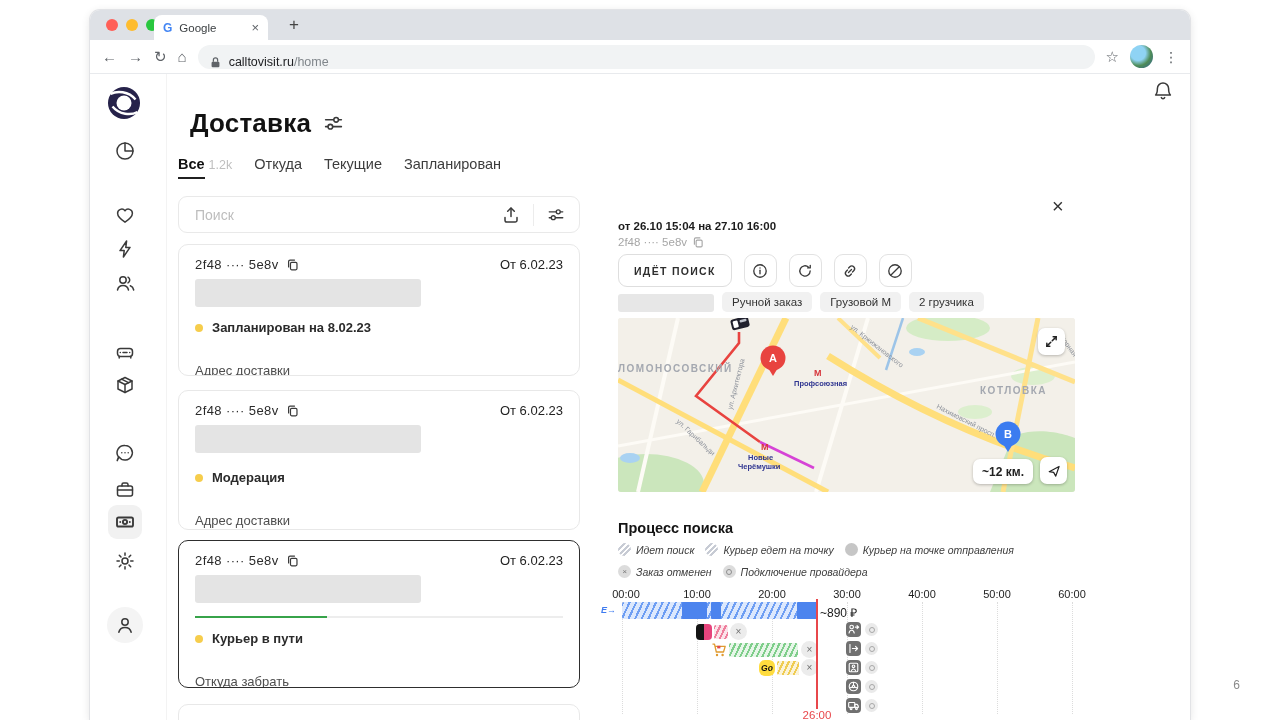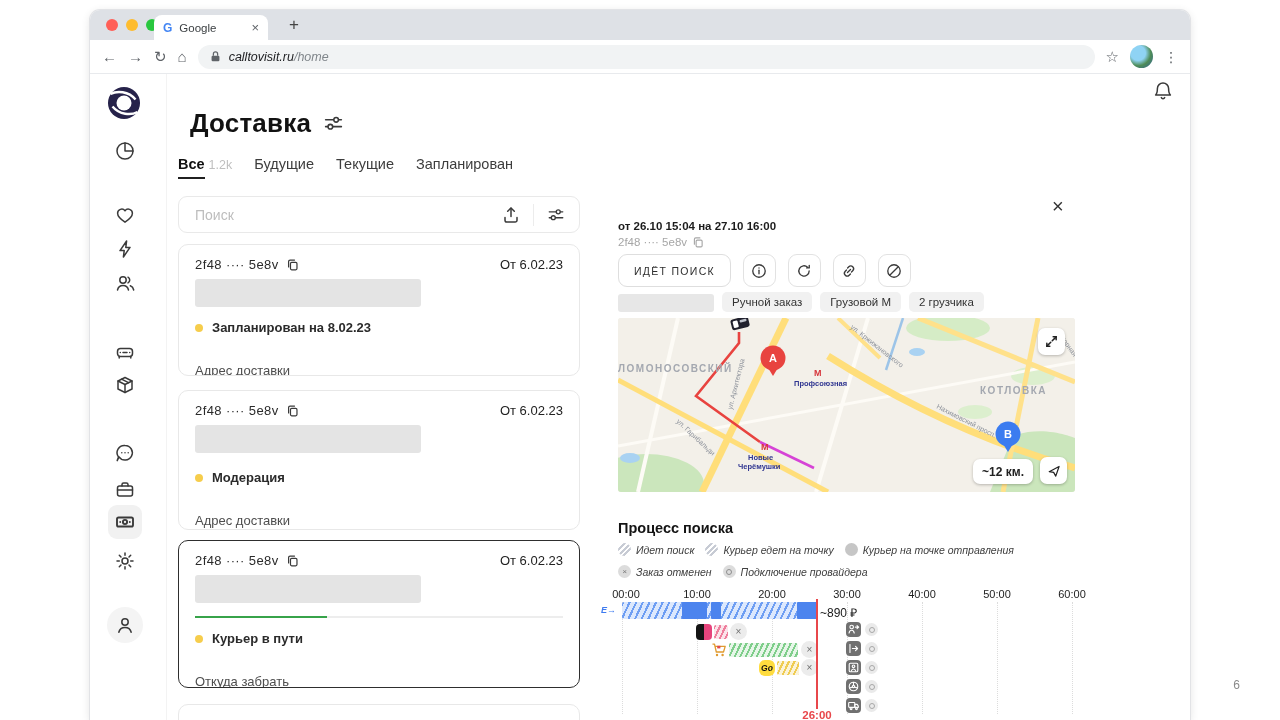--- a/index.html
+++ b/index.html
@@ -15,22 +15,22 @@
   .light{width:12px;height:12px;border-radius:50%;}
   .l-red{background:#FF5F57}.l-yel{background:#FEBC2E}.l-grn{background:#29C73F}
   .tab{position:absolute;left:64px;top:5px;width:114px;height:25px;background:#fff;border-radius:8px 8px 0 0;
        display:flex;align-items:center;gap:7px;padding:0 9px;box-sizing:border-box;font-size:11.5px;color:#3C4043;}
   .favicon{font-weight:bold;color:#4285F4;font-size:12px;}
   .tab-title{flex:1;white-space:nowrap;overflow:hidden;}
   .tab-close{color:#5F6368;font-size:13px;line-height:1;}
   .newtab{position:absolute;left:192px;top:3px;font-size:17px;color:#444;padding:2px 7px;}
   .toolbar{height:33px;display:flex;align-items:center;gap:11px;padding:0 12px;border-bottom:1px solid #E8EAED;background:#fff;}
   .navg{font-size:15px;color:#5F6368;line-height:1;}
-  .urlbar{flex:1;height:24px;background:#F1F3F4;border-radius:13px;display:flex;align-items:center;gap:8px;
-          padding:0 12px;font-size:12.5px;font-style:italic;}
+  .urlbar{flex:1;height:24px;background:#F1F3F4;border-radius:13px;display:flex;align-items:flex-end;gap:8px;
+          padding:0 12px;font-size:12.5px;}
   .urlbar .host{color:#202124}.urlbar .path{color:#80868B}
   .star{font-size:15px;color:#5F6368}
   .avatar{width:23px;height:23px;border-radius:50%;background:radial-gradient(circle at 35% 35%,#8FD3F4 0 35%,#4E8C57 60%,#2C5E9E 100%);}
   .menu3{font-size:14px;color:#5F6368;letter-spacing:0;}
 
   
   .app{position:absolute;top:64px;left:0;right:0;bottom:0;background:#fff;overflow:hidden;}
   .app .abs{position:absolute;}
   svg{display:block}
   .ic{stroke:#3A3A3A;fill:none;stroke-width:1.5;stroke-linecap:round;stroke-linejoin:round;}
@@ -72,21 +72,21 @@
   .status{display:flex;align-items:center;gap:9px;margin-top:13px;color:#2B2B2B;font-weight:bold;}
   .c2 .status{margin-top:17px}
   .dot{width:8px;height:8px;border-radius:50%;background:#F6CD4C;flex:none;}
   .addr{margin-top:28px;color:#4E4E4E;}
   .phw{width:330px;height:28px;background:#E4E4E4;border-radius:3px;margin-top:6px;}
 
   
   .dclose{left:962px;top:122px;font-size:20px;color:#333;line-height:1;}
   .period{left:528px;top:146px;font-size:11.5px;font-weight:bold;color:#1C1C1C;}
   .did{left:528px;top:162px;font-size:11.5px;color:#A6A6A6;display:flex;align-items:center;gap:5px;}
-  .actions{left:528px;top:180px;display:flex;gap:12px;}
+  .actions{left:528px;top:180px;display:flex;gap:12px;font-weight:bold;}
   .btn-status{height:31px;padding:0 15px;border:1px solid #DEDEDE;border-radius:9px;font-size:10.5px;
               letter-spacing:1.3px;text-transform:uppercase;color:#2E2E2E;display:flex;align-items:center;background:#fff;}
   .btn-ic{width:31px;height:31px;border:1px solid #E2E2E2;border-radius:9px;display:flex;align-items:center;
           justify-content:center;background:#fff;}
   .chips{left:528px;top:218px;display:flex;gap:8px;align-items:flex-end;}
   .chip-ph{width:96px;height:18px;background:#E7E7E7;border-radius:3px;}
   .chip{background:#F1F1F1;border-radius:5px;padding:4px 10px;font-size:11.5px;color:#333;}
 
   
   .map{left:528px;top:244px;width:457px;height:174px;border-radius:3px;overflow:hidden;background:#F3F0E9;}
@@ -118,21 +118,21 @@
   .chart .e{position:absolute;}
   .ax{top:0;transform:translateX(-50%);font-size:11px;color:#1E1E1E;white-space:nowrap;}
   .gl{top:14px;height:112px;border-left:1px dotted #DCDCDC;width:0;}
   .bar-main{left:4px;top:14px;width:195px;height:17px;border-radius:2px;
             background:repeating-linear-gradient(115deg,#6E9EF3 0 2px,#DCE8FD 2px 6px);}
   .seg{top:14px;height:17px;background:#4C84EE;border-radius:1px;}
   .sg1{left:64px;width:25px}.sg2{left:93px;width:10px}.sg3{left:179px;width:20px}
   .tstart{left:-17px;top:17px;font-size:9px;font-weight:bold;font-style:italic;color:#3E7BF0;}
   .price{left:202px;top:16px;font-size:12px;color:#1A1A1A;}
   .redline{left:198px;top:11px;width:2px;height:110px;background:#E8474B;}
-  .now{left:199px;top:121px;transform:translateX(-50%);font-size:11.5px;color:#E8474B;font-weight:bold;}
+  .now{left:199px;top:121px;transform:translateX(-50%);font-size:11.5px;color:#E8474B;}
   .p-logo{width:16px;height:16px;border-radius:4px;}
   .logo-pink{left:78px;top:36px;background:linear-gradient(90deg,#141414 0 50%,#E6447C 50% 100%);}
   .bar-h{height:14px;border-radius:2px;}
   .bar-pink{left:96px;top:37px;width:14px;background:repeating-linear-gradient(115deg,#EE7E9C 0 2px,#FBE3EA 2px 5px);}
   .cartpos{left:93px;top:54px;width:16px;height:16px;}
   .bar-green{left:111px;top:55px;width:69px;background:repeating-linear-gradient(115deg,#7FCE8B 0 2px,#E7F6E9 2px 5px);}
   .logo-go{left:141px;top:72px;background:#FFDC3E;display:flex;align-items:center;justify-content:center;
            font-size:8.5px;font-weight:bold;font-style:italic;color:#111;border-radius:6px;}
   .bar-yellow{left:159px;top:73px;width:22px;background:repeating-linear-gradient(115deg,#EFCC52 0 2px,#FBF3D9 2px 5px);}
   .xchip{width:17px;height:17px;border-radius:50%;background:#ECECEC;color:#6F6F6F;font-size:10px;
@@ -272,21 +272,21 @@
             <circle cx="12.5" cy="6.5" r="2.2" fill="#fff"></circle>
             <circle cx="7" cy="13" r="2.2" fill="#fff"></circle>
         </svg>
       </div>
       <svg class="bell ic" viewBox="0 0 22 22">
         <path d="M11 3a5.6 5.6 0 0 1 5.6 5.6c0 4 .8 5.5 1.8 6.4H3.6c1-.9 1.8-2.4 1.8-6.4A5.6 5.6 0 0 1 11 3z"></path>
         <path d="M9.3 17.6a1.8 1.8 0 0 0 3.4 0"></path>
       </svg>
       <div class="tabs">
         <span class="tab-all"><span>Все</span><span class="tab-count">1.2k</span></span>
-        <span>Будущие</span>
+        <span>Откуда</span>
         <span>Текущие</span>
         <span>Запланирован</span>
       </div>
       <div class="tab-bar"></div>
 
       <div class="search">
         <input type="text" placeholder="Поиск" style="">
         <svg width="18" height="18" viewBox="0 0 18 18" class="ic">
           <path d="M9 2.2v8.3"></path>
             <path d="M5.7 5.2 9 2l3.3 3.2"></path>

